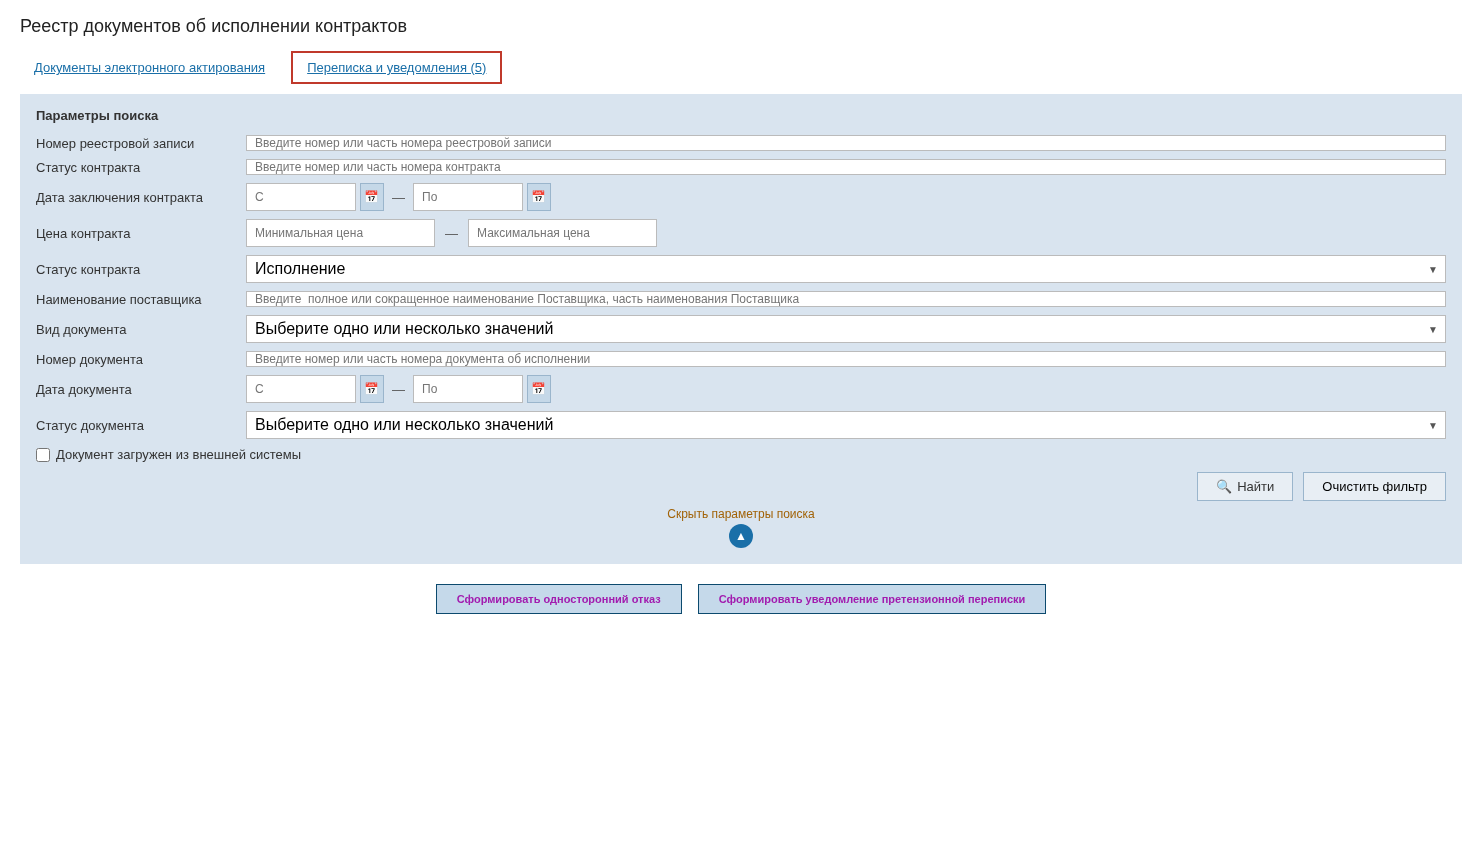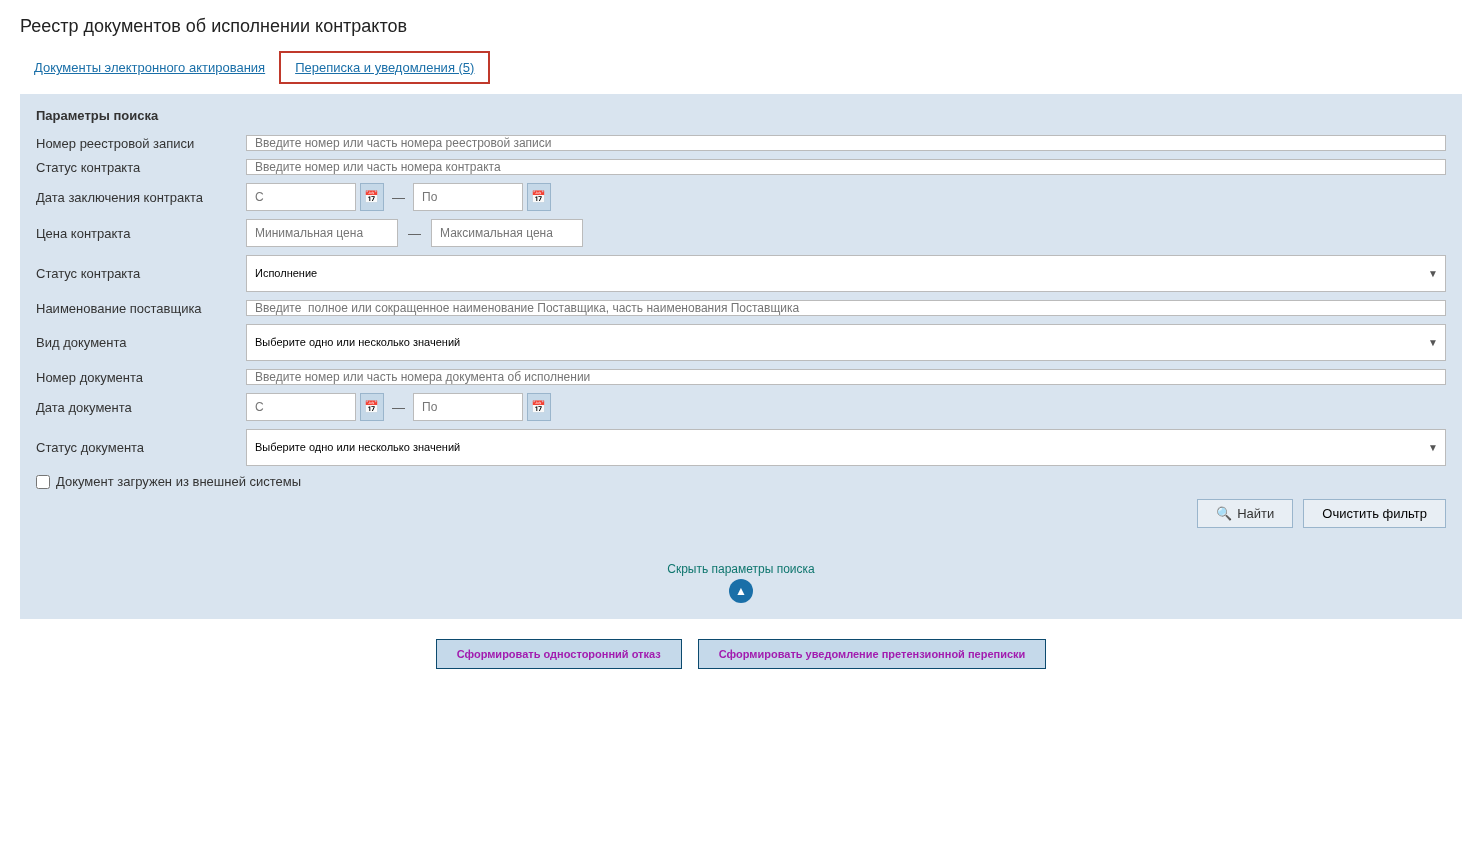--- a/index.html
+++ b/index.html
@@ -11,21 +11,21 @@
       padding: 16px 20px;
     }
     h1.page-title {
       font-size: 18px;
       font-weight: normal;
       margin-bottom: 14px;
       color: #222;
     }
     .tabs {
       display: flex;
-      gap: 0;
+      gap: 12px;
       margin-bottom: 0;
       border-bottom: none;
     }
     .tab {
       padding: 7px 14px;
       cursor: pointer;
       color: #1a6fa8;
       text-decoration: underline;
       font-size: 13px;
       background: none;
@@ -98,21 +98,21 @@
       justify-content: center;
       font-size: 12px;
     }
     .price-group {
       display: flex;
       align-items: center;
       gap: 6px;
       flex: 1;
     }
     .price-input {
-      width: 152px;
+      width: 189px;
       padding: 5px 8px;
       border: 1px solid #bbb;
       background: #fff;
       font-size: 12px;
       color: #aaa;
       height: 28px;
     }
     .select-wrapper {
       flex: 1;
       position: relative;
@@ -125,22 +125,22 @@
       right: 8px;
       font-size: 10px;
       color: #555;
       pointer-events: none;
     }
     .select-wrapper select {
       width: 100%;
       padding: 4px 28px 5px 8px;
       border: 1px solid #bbb;
       background: #fff;
-      font-size: 11px;
-      height: 37px;
+      font-size: 16px;
+      height: 28px;
       appearance: none;
       -webkit-appearance: none;
       cursor: pointer;
     }
     .checkbox-row {
       display: flex;
       align-items: center;
       gap: 6px;
       margin-top: 6px;
       margin-bottom: 10px;
@@ -176,25 +176,24 @@
       color: #000000;
     }
     .hide-search-row {
       display: flex;
       flex-direction: column;
       align-items: center;
       margin-top: 6px;
       gap: 3px;
     }
     .hide-search-link {
-      color: #0f766e;
+      color: #a16207;
       text-decoration: none;
       font-size: 12px;
       cursor: pointer;
-      margin-top: 28px;
     }
     .hide-chevron {
       width: 24px;
       height: 24px;
       background: #1a6fa8;
       border-radius: 50%;
       display: flex;
       align-items: center;
       justify-content: center;
       color: #fff;

